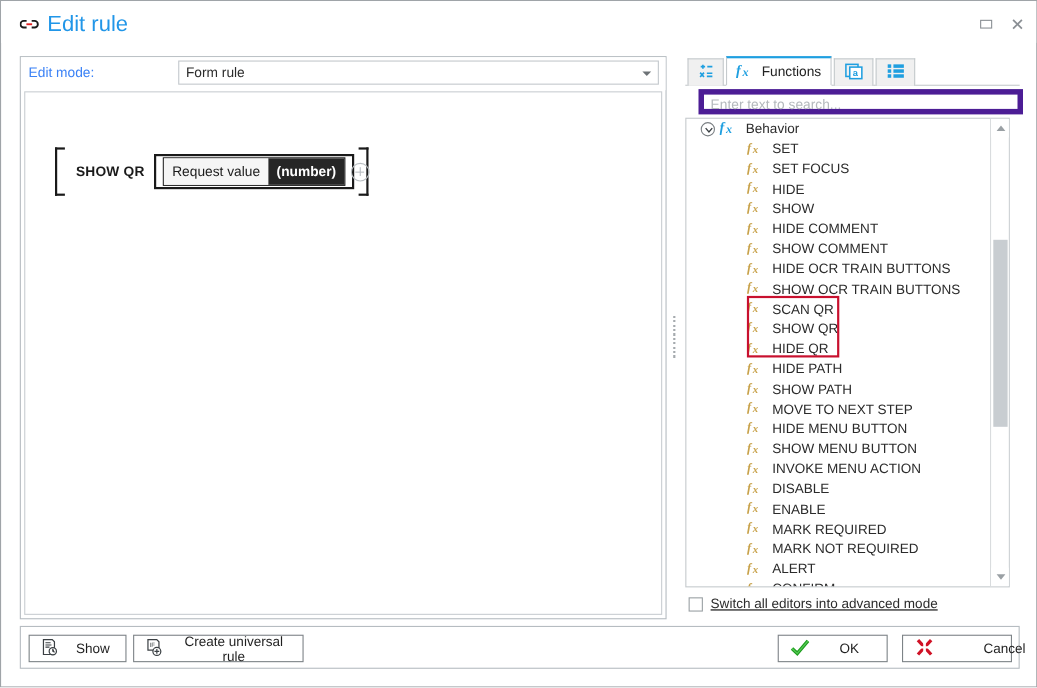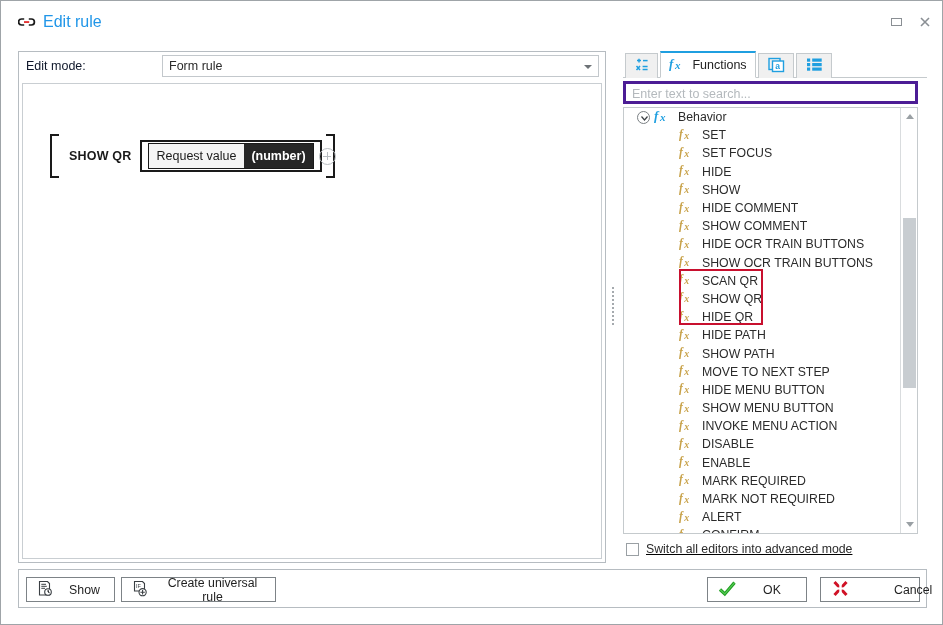--- a/index.html
+++ b/index.html
@@ -21,21 +21,21 @@
   .titlebar {
     position: absolute; left: 0; top: 0; width: 941px; height: 38px;
     background: #ffffff;
   }
   .title-wrap {
     position: absolute; left: 17px; top: 12px;
     display: flex; align-items: center; gap: 7px;
   }
   .link-icon { width: 18px; height: 14px; position: relative; display:block; }
   .title-text {
-    color: #2196e8; font-size: 16px; line-height: 18px;
+    color: #2196e8; font-size: 20px; line-height: 18px;
     font-family: "Liberation Sans", sans-serif;
   }
   .win-btns {
     position: absolute; right: 10px; top: 14px;
     display: flex; align-items: center; gap: 14px;
   }
   .win-btn { width: 14px; height: 14px; position: relative; cursor: default; }
   .win-max-box {
     position: absolute; left: 1px; top: 3px; width: 11px; height: 8px;
     border: 1.4px solid #8a8f94;
@@ -47,21 +47,21 @@
     position: absolute; left: 17px; top: 50px;
     width: 588px; height: 512px;
     border: 1px solid #b6bcc1; background: #ffffff;
   }
   .editmode-row {
     position: absolute; left: 0; top: 0; width: 586px; height: 30px;
     background: #ffffff;
   }
   .editmode-label {
     position: absolute; left: 7px; top: 7px;
-    font-size: 12.5px; color: #0f172a;
+    font-size: 12.5px; color: #3b82f6;
   }
   .editmode-combo {
     position: absolute; left: 143px; top: 3px; width: 437px; height: 22px;
     border: 1px solid #c3c8cc; background: #ffffff;
   }
   .editmode-value {
     position: absolute; left: 6px; top: 3px;
     font-size: 12.5px; color: #2b2b2b;
   }
   .combo-arrow {
@@ -157,22 +157,22 @@
     border-top: 2px solid #1f9fe0;
     z-index: 3;
   }
   .tab-sep {
     position: absolute; left: 0; top: 26px; width: 304px; height: 1px; background: #c5cacd;
   }
   .tab-ico { display: block; }
   .fx-tab-label { color: #222; font-size: 12.5px; }
 
   .searchbox {
-    position: absolute; left: 0; top: 30px; width: 295px; height: 23px;
-    border: 3px solid #4c1d95; background: #ffffff;
+    position: absolute; left: 12px; top: 30px; width: 295px; height: 23px;
+    border: 5px solid #4c1d95; background: #ffffff;
   }
   .searchbox input {
     border: none; outline: none; width: 100%; height: 100%;
     padding: 0 6px; font-size: 12.5px;
     font-family: "Liberation Sans", sans-serif;
     color: #333; background: transparent;
   }
   .searchbox input::placeholder { color: #b4b9bd; }
 
   .treebox {

